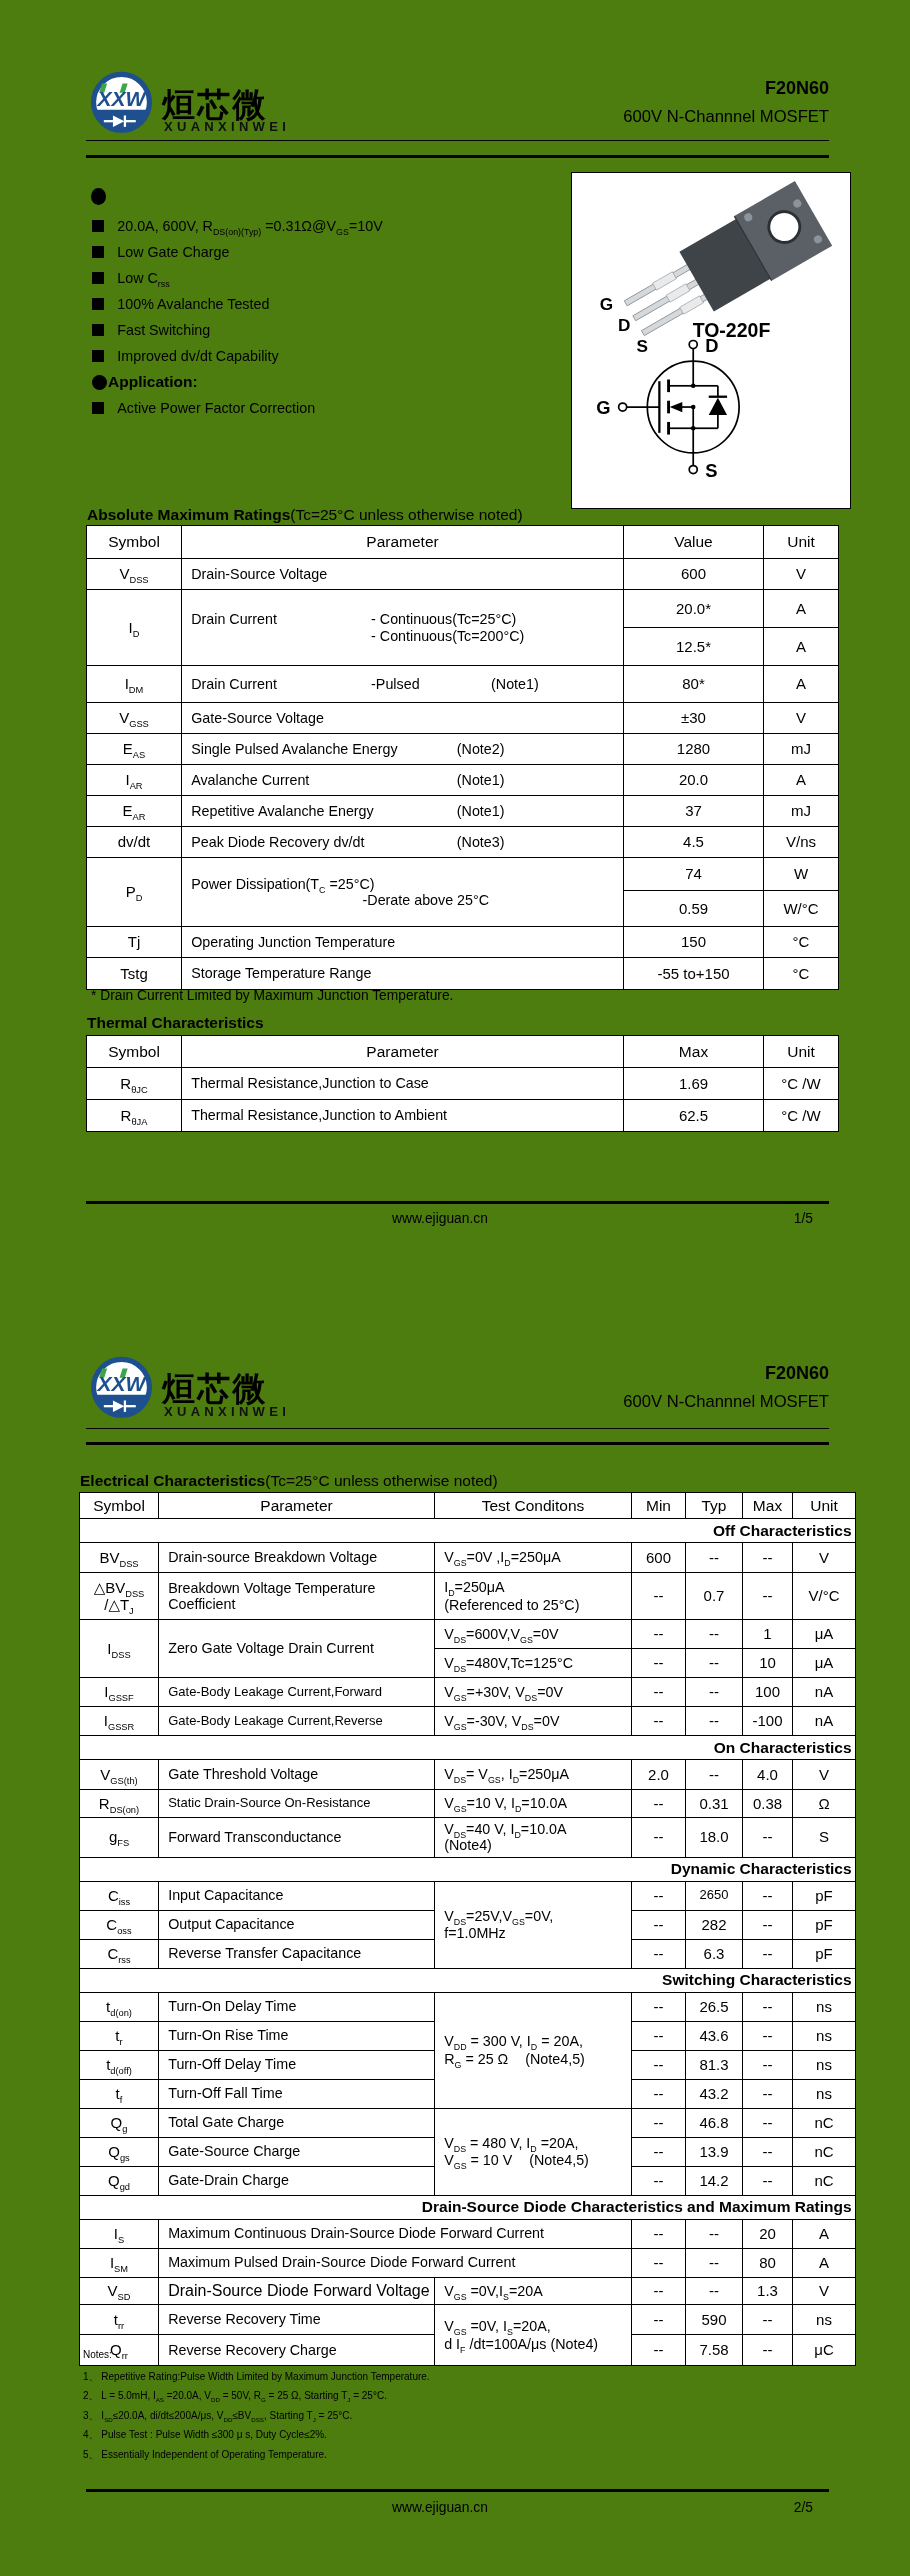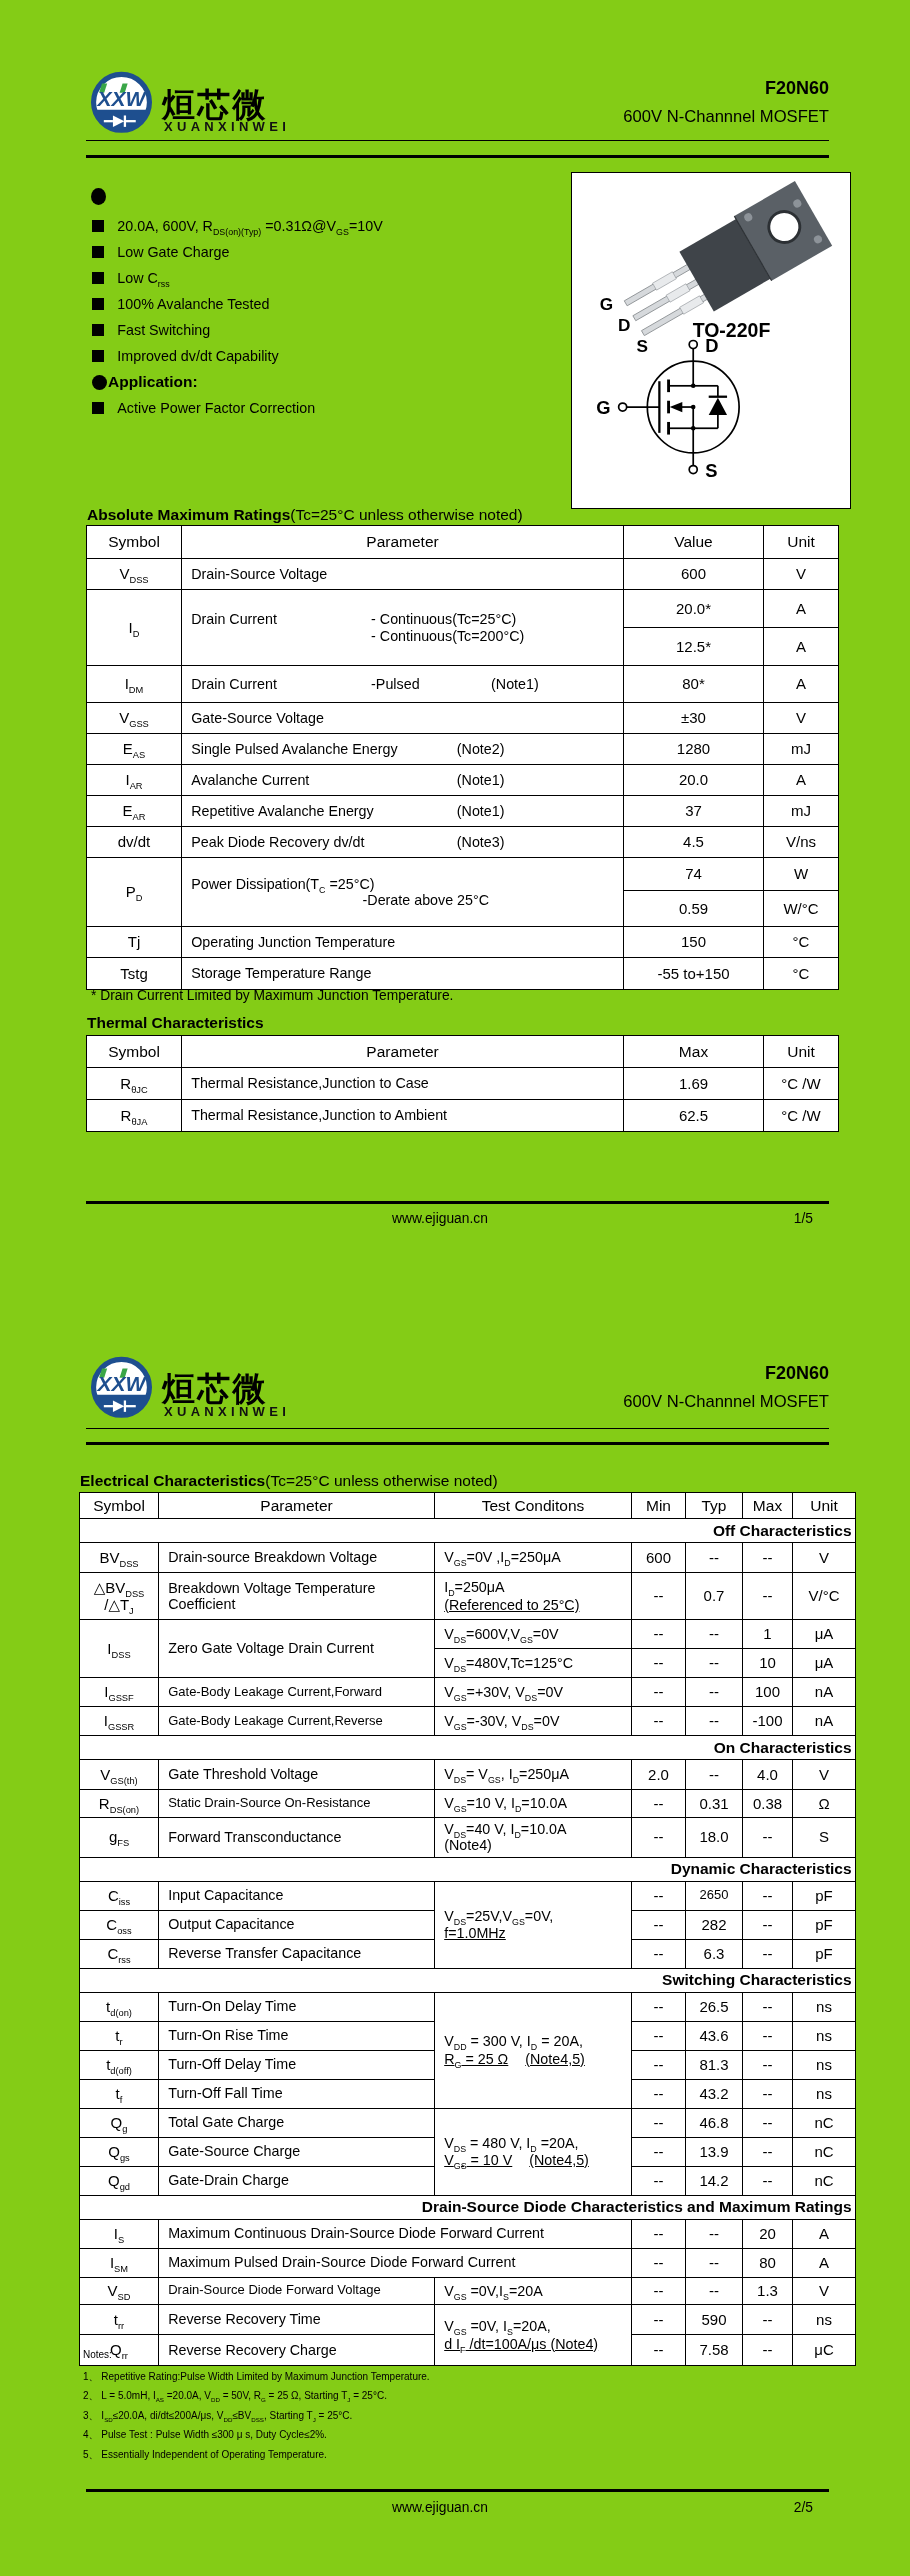--- a/index.html
+++ b/index.html
@@ -1,17 +1,17 @@
 <!DOCTYPE html>
 <html style="font-size:9.2px"><head>
 <meta charset="utf-8">
 <style>
   * { margin:0; padding:0; box-sizing:border-box; }
   body { background:#888; font-family:"Liberation Sans", sans-serif; }
-  .canvas { position:relative; width:910px; height:2576px; background:#84cc16; color:#000; margin:0 auto; overflow:hidden; }
+  .canvas { position:relative; width:910px; height:2576px; background:#4d7c0f; color:#000; margin:0 auto; overflow:hidden; }
   .abs { position:absolute; }
   sub { font-size:62%; line-height:0; }
 
   
   .brand-cn { font-size:33px; font-weight:bold; font-family:"DejaVu Sans","Liberation Sans",sans-serif; letter-spacing:2.3px; }
   .brand-en { font-size:13px; font-weight:bold; letter-spacing:4.3px; color:#111; }
   .title-block { width:321px; text-align:right; }
   .part-no { font-size:18px; font-weight:bold; }
   .part-sub { font-size:16.6px; margin-top:7.5px; }
   .rule { background:#000; }
@@ -36,21 +36,21 @@
   table.t td { border:1.1px solid #000; font-size:15px; text-align:center; vertical-align:middle; padding:1.1px 3.4px; line-height:1.15; overflow:hidden; }
   table.t td.hd { font-size:15.5px; }
   table.t td.pl { text-align:left; padding-left:9.2px; font-size:14.3px; }
   table.t td.sect { text-align:right; padding-left:6.9px; font-weight:bold; font-size:15.5px; }
   .fl { display:flex; align-items:center; }
   .fl .w42 { width:42%; flex:none; }
   .fl .w28 { width:28%; flex:none; }
   .fl .w62 { width:62%; flex:none; }
   .ind40 { padding-left:40%; }
   .note-r { text-align:left; padding-right:23px; }
-  .cond2 { margin-top:1.1px;text-decoration:underline; }
+  .cond2 { margin-top:1.1px; }
   .footnote { font-size:13.8px; }
 
   
   .notes { font-size:10px; }
   .notes div { height:19.5px; }
   .notes .nlab { height:20.6px; }
   .footer { display:flex; }
   .footer .site { flex:1; text-align:center; font-size:13.8px; }
   .footer .pg { font-size:13.8px; }
 </style>
@@ -596,21 +596,21 @@
     <tr style="height:29px">
       <td>I<sub>SM</sub></td>
       <td colspan="2" class="pl">Maximum Pulsed Drain-Source Diode Forward Current</td>
       <td>--</td>
       <td>--</td>
       <td>80</td>
       <td>A</td>
     </tr>
     <tr style="height:27.5px">
       <td>V<sub>SD</sub></td>
-      <td class="pl" style="font-size:13px">Drain-Source Diode Forward Voltage</td>
+      <td class="pl" style="font-size:16px">Drain-Source Diode Forward Voltage</td>
       <td class="pl">V<sub>GS</sub> =0V,I<sub>S</sub>=20A</td>
       <td>--</td>
       <td>--</td>
       <td>1.3</td>
       <td>V</td>
     </tr>
     <tr style="height:30px">
       <td>t<sub>rr</sub></td>
       <td class="pl">Reverse Recovery Time</td>
       <td rowspan="2" class="pl">

